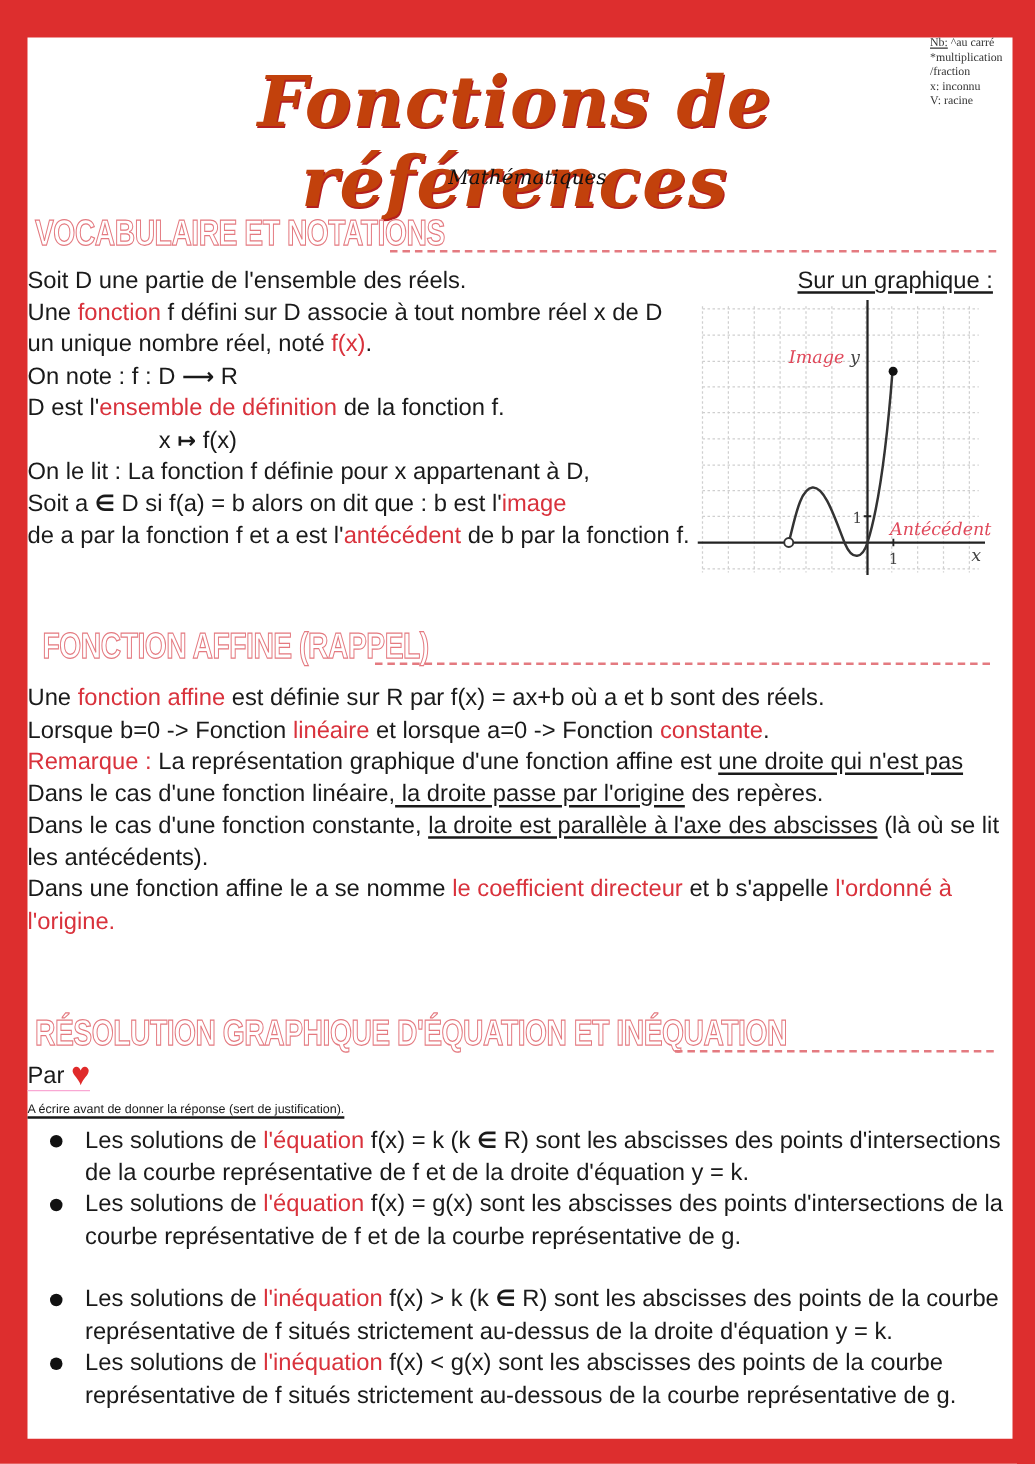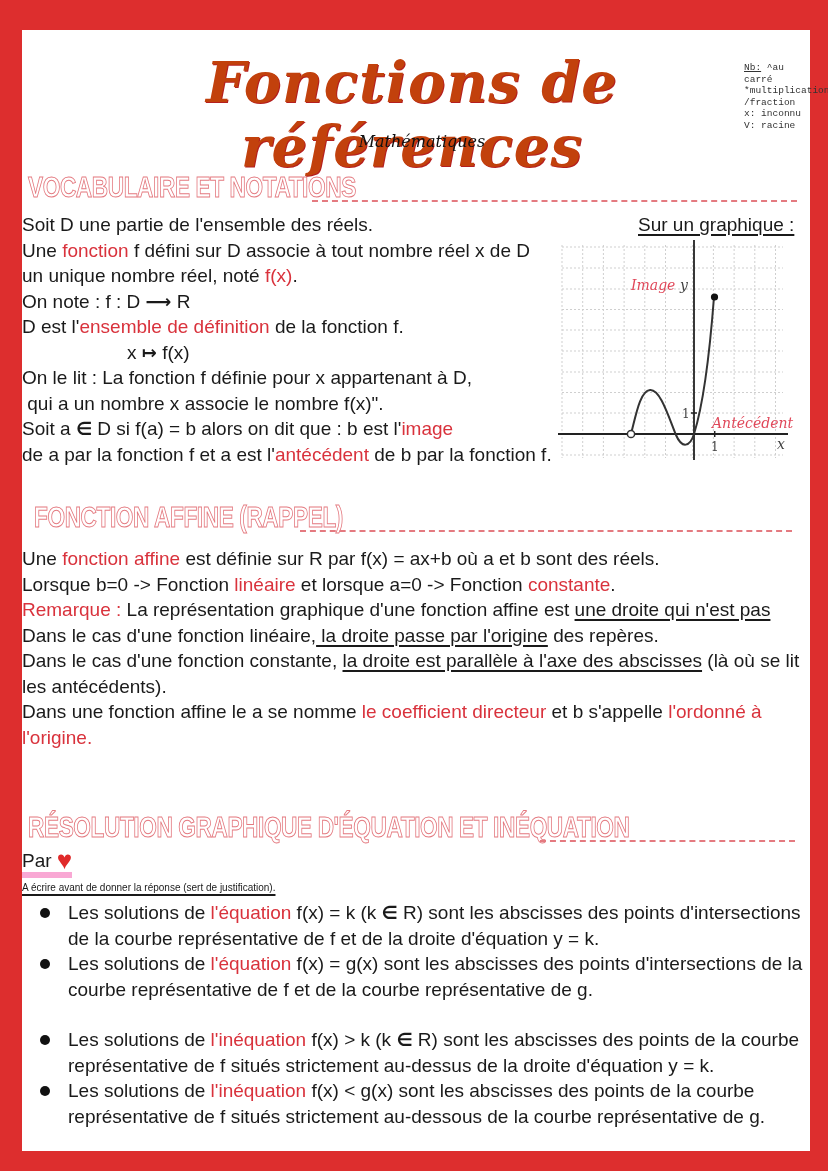--- a/index.html
+++ b/index.html
@@ -19,22 +19,22 @@
     font-size: 56px; color: #c2410c; letter-spacing: 1px; line-height: 64px;
     text-shadow: 1px 1px 0 #b51f1f;
   }
   .subtitle {
     left: 300px; top: 98px; width: 200px; text-align: center;
     font-family: "DejaVu Serif", serif; font-style: italic;
     font-size: 16px; color: #111; line-height: 28px;
   }
   .nb {
     left: 722px; top: 0px; width: 70px;
-    font-family: Liberation Mono, monospace;
-    font-size: 9.5px; line-height: 11.5px; color: #333; margin-top: 32px;
+    font-family: Liberation Serif, serif;
+    font-size: 9.5px; line-height: 11.5px; color: #333;
   }
   .nb .u { text-decoration: underline; }
   .section-title {
     font-family: "Liberation Sans Narrow", "Liberation Sans", sans-serif;
     font-weight: bold; font-size: 29px; line-height: 34px;
     color: #ffffff; -webkit-text-stroke: 1px #e47a80; letter-spacing: -0.5px;
     white-space: nowrap; transform: scaleX(0.78); transform-origin: left center;
   }
   .section-rule {
     height: 0; border-bottom: 2px dashed #e47a80;
@@ -48,21 +48,21 @@
   .sym { font-family: "DejaVu Sans", sans-serif; font-weight: bold; font-size: 18px; }
   .small { font-size: 10px; line-height: 16px; }
   .bullets { list-style: none; margin: 0; padding: 0; }
   .bullets li { position: relative; padding-left: 46px; }
   .bullets li .dot {
     position: absolute; left: 18px; top: 8px; width: 10px; height: 10px; border-radius: 50%;
     background: #111;
   }
   .bullets li.gap { margin-top: 25px; }
   .heart { color: #e02a2a; font-size: 26px; line-height: 20px; vertical-align: -2px; }
-  .par-ul { border-bottom: 6px solid #f9a8d4; display: inline-block; line-height: 22px; }
+  .par-ul { border-bottom: 1px solid #f9a8d4; display: inline-block; line-height: 22px; }
 </style>
 </head>
 <body>
 
 <div class="sheet">
 
   <div class="abs title">Fonctions  de  références</div>
   <div class="abs subtitle">Mathématiques</div>
   <div class="abs nb">
     <div><span class="u">Nb:</span> <span>^au carré</span></div>
@@ -76,21 +76,20 @@
   <div class="abs section-rule" style="left:290px; top:170px; width:485px;"></div>
 
   <div class="abs txt" style="left:0px; top:182px;">
     <div>Soit D une partie de l'ensemble des réels.</div>
     <div><span>Une </span><span class="red">fonction</span><span> f défini sur D associe à tout nombre réel x de D</span></div>
     <div><span>un unique nombre réel, noté </span><span class="red">f(x)</span><span>.</span></div>
     <div><span>On note : f : D </span><span class="sym">⟶</span><span> R</span></div>
     <div><span>D est l'</span><span class="red">ensemble de définition</span><span> de la fonction f.</span></div>
     <div style="padding-left:105px;"><span>x </span><span class="sym">↦</span><span> f(x)</span></div>
     <div>On le lit : La fonction f définie pour x appartenant à D,</div>
-    <div style="white-space:pre;"> qui a un nombre x associe le nombre f(x)".</div>
     <div><span>Soit a </span><span class="sym">∈</span><span> D si f(a) = b alors on dit que : b est l'</span><span class="red">image</span></div>
     <div><span>de a par la fonction f et a est l'</span><span class="red">antécédent</span><span> de b par la fonction f.</span></div>
   </div>
 
   <div class="abs txt ul" style="left:616px; top:182px;">Sur un graphique :</div>
 
   <svg class="abs" style="left:536px; top:205px;" width="240" height="235" viewBox="0 0 240 235">
 
     <g stroke="#cfcfcf" stroke-width="1" stroke-dasharray="2,2">
       <line x1="4" y1="10" x2="4" y2="223"></line>

